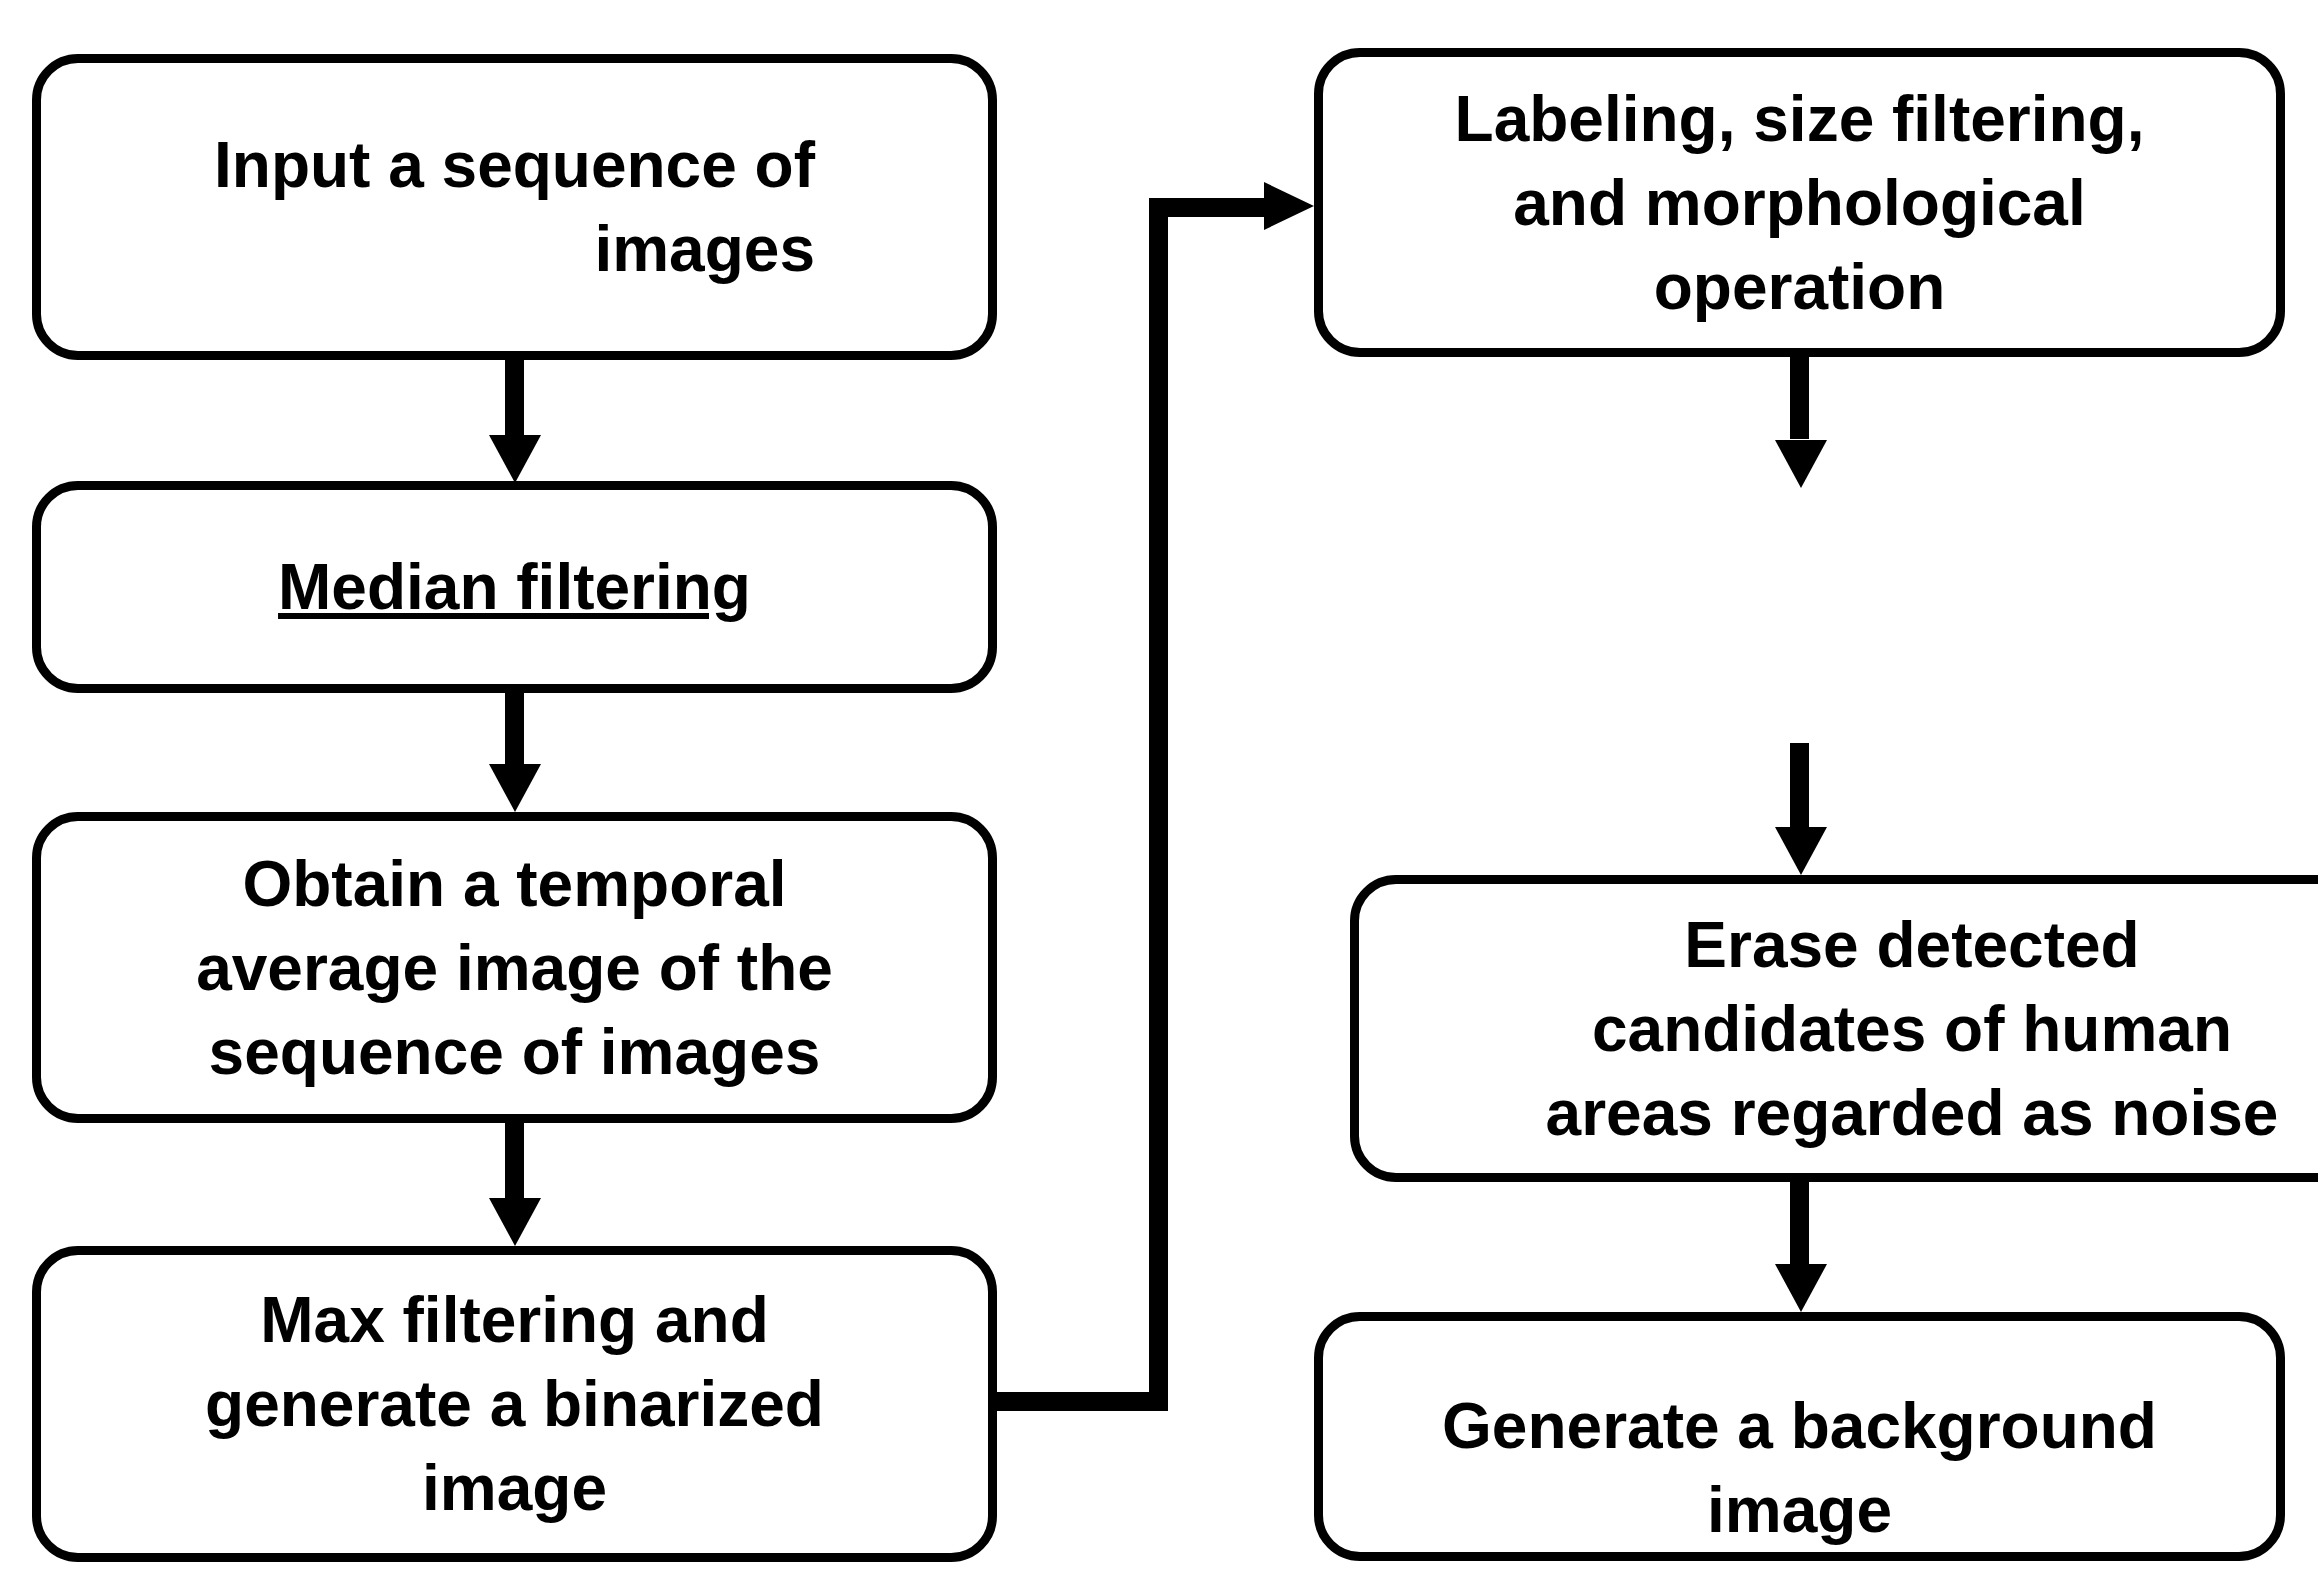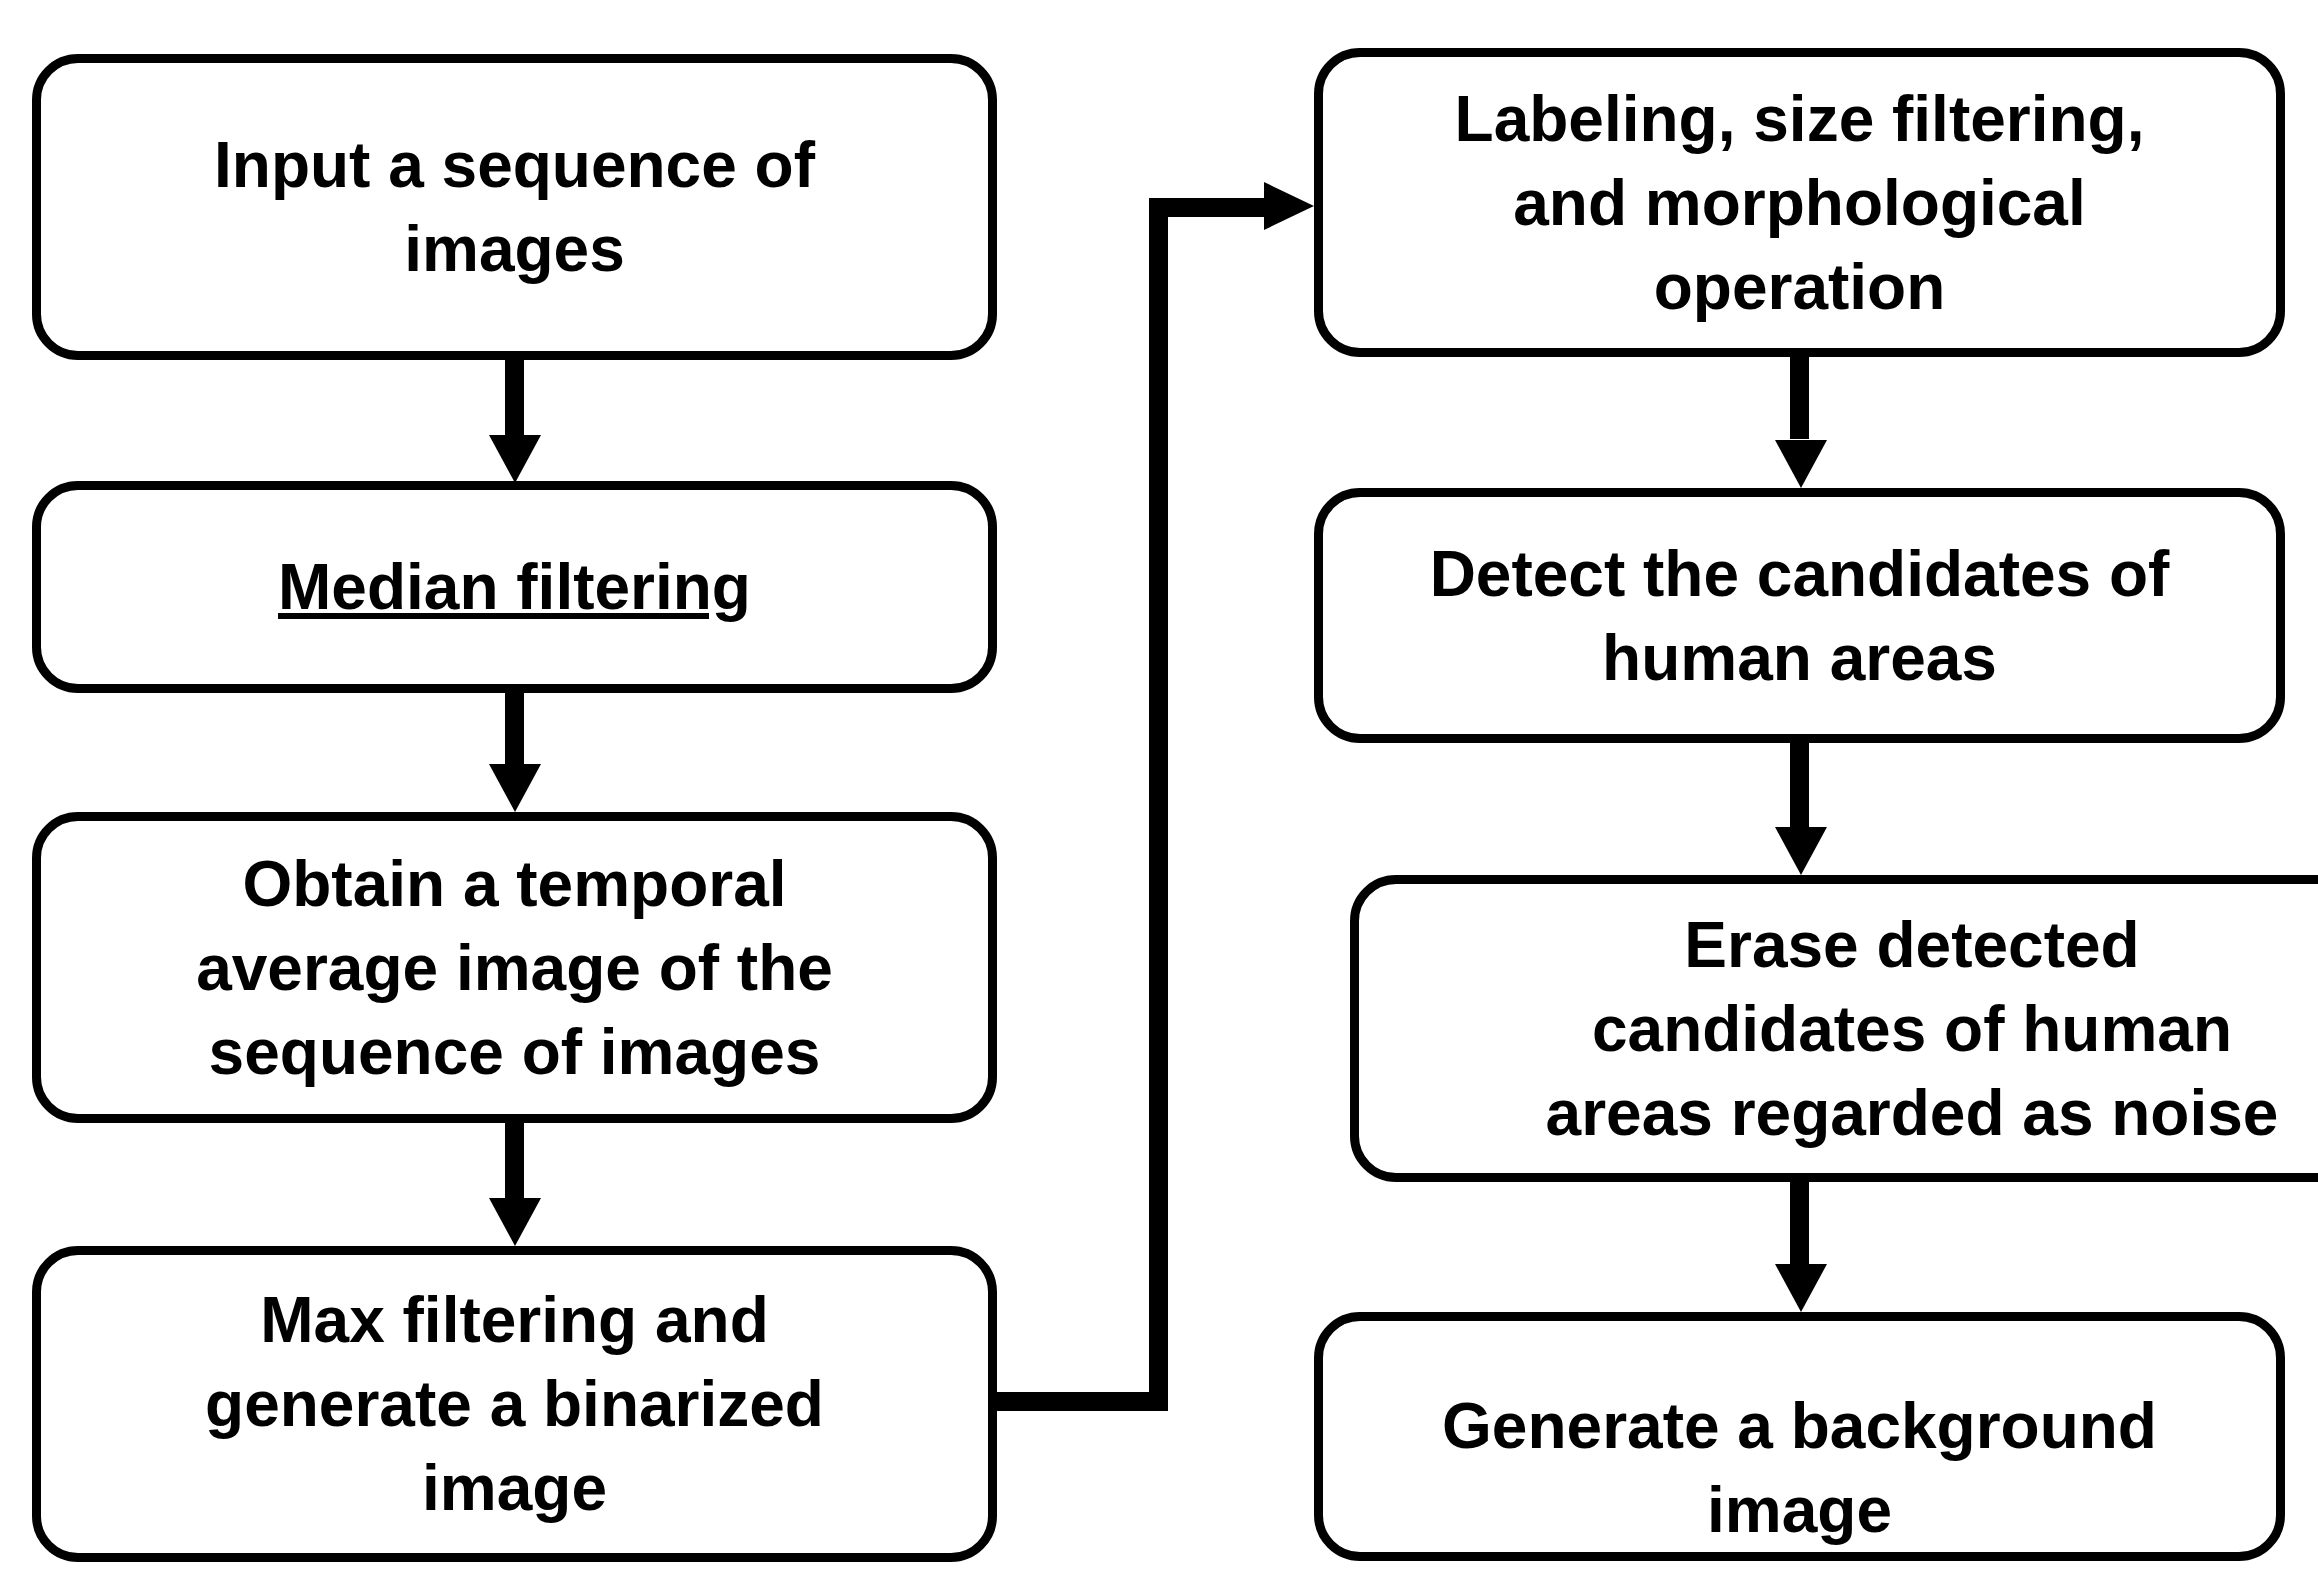--- a/index.html
+++ b/index.html
@@ -27,21 +27,21 @@
     text-align: center;
   }
   .node-label {
     font-size: 64px;
     font-weight: bold;
     line-height: 84px;
     color: #000000;
     white-space: pre;
   }
   
-  .b1 { left: 32px;   top: 54px;   width: 965px; height: 306px; }
+  .b1 { left: 32px;   top: 54px;   width: 965px; height: 306px; text-align: right; }
   .b2 { left: 32px;   top: 481px;  width: 965px; height: 212px; text-decoration: underline; }
   .b3 { left: 32px;   top: 812px;  width: 965px; height: 311px; text-align: center; }
   .b4 { left: 32px;   top: 1246px; width: 965px; height: 316px; justify-content: center; }
   
   .b5 { left: 1314px; top: 48px;   width: 971px; height: 309px; }
   .b6 { left: 1314px; top: 488px;  width: 971px; height: 255px; }
   .b7 { left: 1350px; top: 875px; width: 1124px; height: 307px; }
   .b8 { left: 1314px; top: 1312px; width: 971px; height: 249px; align-items: flex-end; }
 
   .shaft-v {
@@ -97,24 +97,20 @@
     <div class="node-label">Max filtering and
 generate a binarized
 image</div>
   </div>
 
   <div class="node b5">
     <div class="node-label">Labeling, size filtering,
 and morphological
 operation</div>
   </div>
-  <div class="node b6">
-    <div class="node-label">Detect the candidates of
-human areas</div>
-  </div>
   <div class="node b7">
     <div class="node-label">Erase detected
 candidates of human
 areas regarded as noise</div>
   </div>
   <div class="node b8">
     <div class="node-label">Generate a background
 image</div>
   </div>
 

